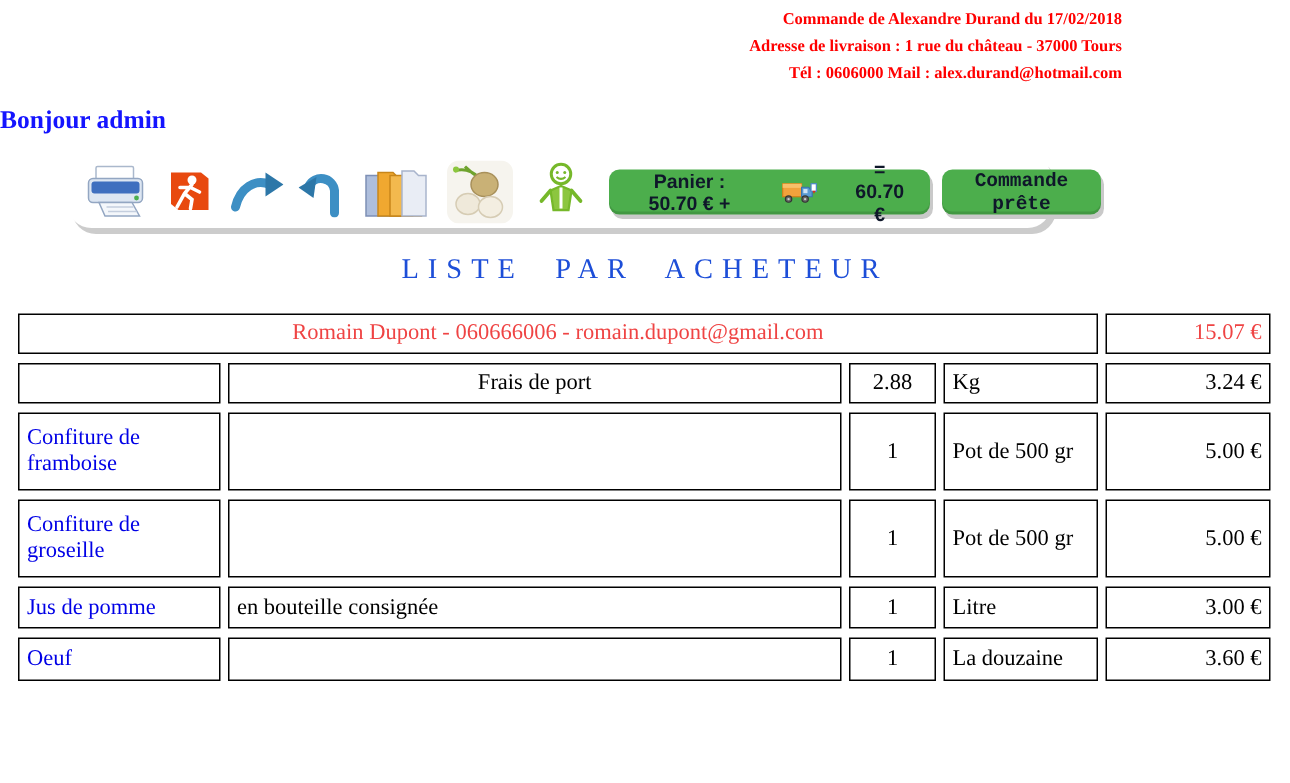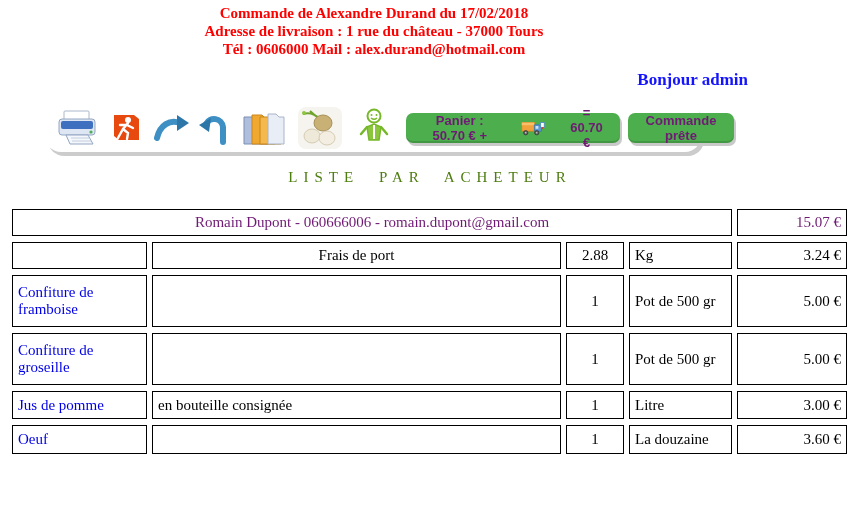--- a/index.html
+++ b/index.html
@@ -1,43 +1,43 @@
 <!DOCTYPE html>
 <html><head>
 <meta charset="utf-8">
 <style>
   html,body{margin:0;padding:0;background:#fff;width:860px;height:522px;overflow:hidden;
             font-family:"Liberation Serif",serif;}
   .abs{position:absolute;}
 
   
-  #order-header{top:4px;left:0;width:748px;text-align:center;color:#ff0000;font-weight:bold;
-                font-size:15px;line-height:18px;}
-  #greeting{top:70px;left:0;width:748px;text-align:right;color:#1414ff;font-weight:bold;font-size:17px;}
+  #order-header{top:4px;left:0;width:748px;text-align:right;color:#ff0000;font-weight:bold;
+                font-size:11px;line-height:18px;}
+  #greeting{top:70px;left:0;width:748px;text-align:left;color:#1414ff;font-weight:bold;font-size:17px;}
 
   
   #toolbar{top:103px;left:45px;width:656px;height:49px;background:#fff;border-radius:16px;
            box-shadow:3px 4px 0 #cccccc;display:flex;align-items:center;padding:0 0 0 10px;box-sizing:border-box;}
   .tool{border:none;background:transparent;padding:0;cursor:pointer;display:flex;align-items:center;}
-  .greenbtn{height:30px;border:none;border-radius:7px;background:#4cae4c;color:#701a75;cursor:pointer;
+  .greenbtn{height:30px;border:none;border-radius:7px;background:#4cae4c;color:#0f172a;cursor:pointer;
             font-family:"Liberation Sans",sans-serif;font-size:13px;font-weight:bold;
             display:flex;align-items:center;justify-content:center;gap:20px;padding:0 12px;
             box-shadow:2px 3px 0 #c9c9c9, inset 0 -2px 0 rgba(0,0,0,.12);}
   #cart-button{margin-left:16px;min-width:214px;}
-  #ready-button{margin-left:8px;min-width:106px;}
+  #ready-button{margin-left:8px;min-width:106px;font-family:Liberation Mono, monospace;}
 
   
-  #section-title{top:169px;left:0;width:860px;text-align:center;color:#4d7c0f;font-size:15px;
+  #section-title{top:169px;left:0;width:860px;text-align:center;color:#1d4ed8;font-size:19px;
                  letter-spacing:6px;word-spacing:10px;}
 
   
   #buyer-table{position:absolute;left:7px;top:203px;border-collapse:separate;border-spacing:5px 6px;
                table-layout:fixed;font-size:15px;color:#000;}
   #buyer-table td{border:1px solid #000;padding:1px 5px;background:#fff;overflow:hidden;}
-  tr.hdr td{border-color:#ff0000;color:#701a75;}
+  tr.hdr td{border-color:#ff0000;color:#ef4444;}
   td.c{text-align:center;}
   td.r{text-align:right;padding-right:6px;}
   td.product{color:#0000e6;}
   tr.h27{height:27px;} tr.h48{height:52px;} tr.h28{height:28px;padding-left:40px;} tr.h29{height:29px;}
   .product span{cursor:pointer;}
 </style>
 </head>
 <body>
 
 <div class="abs" id="order-header">

